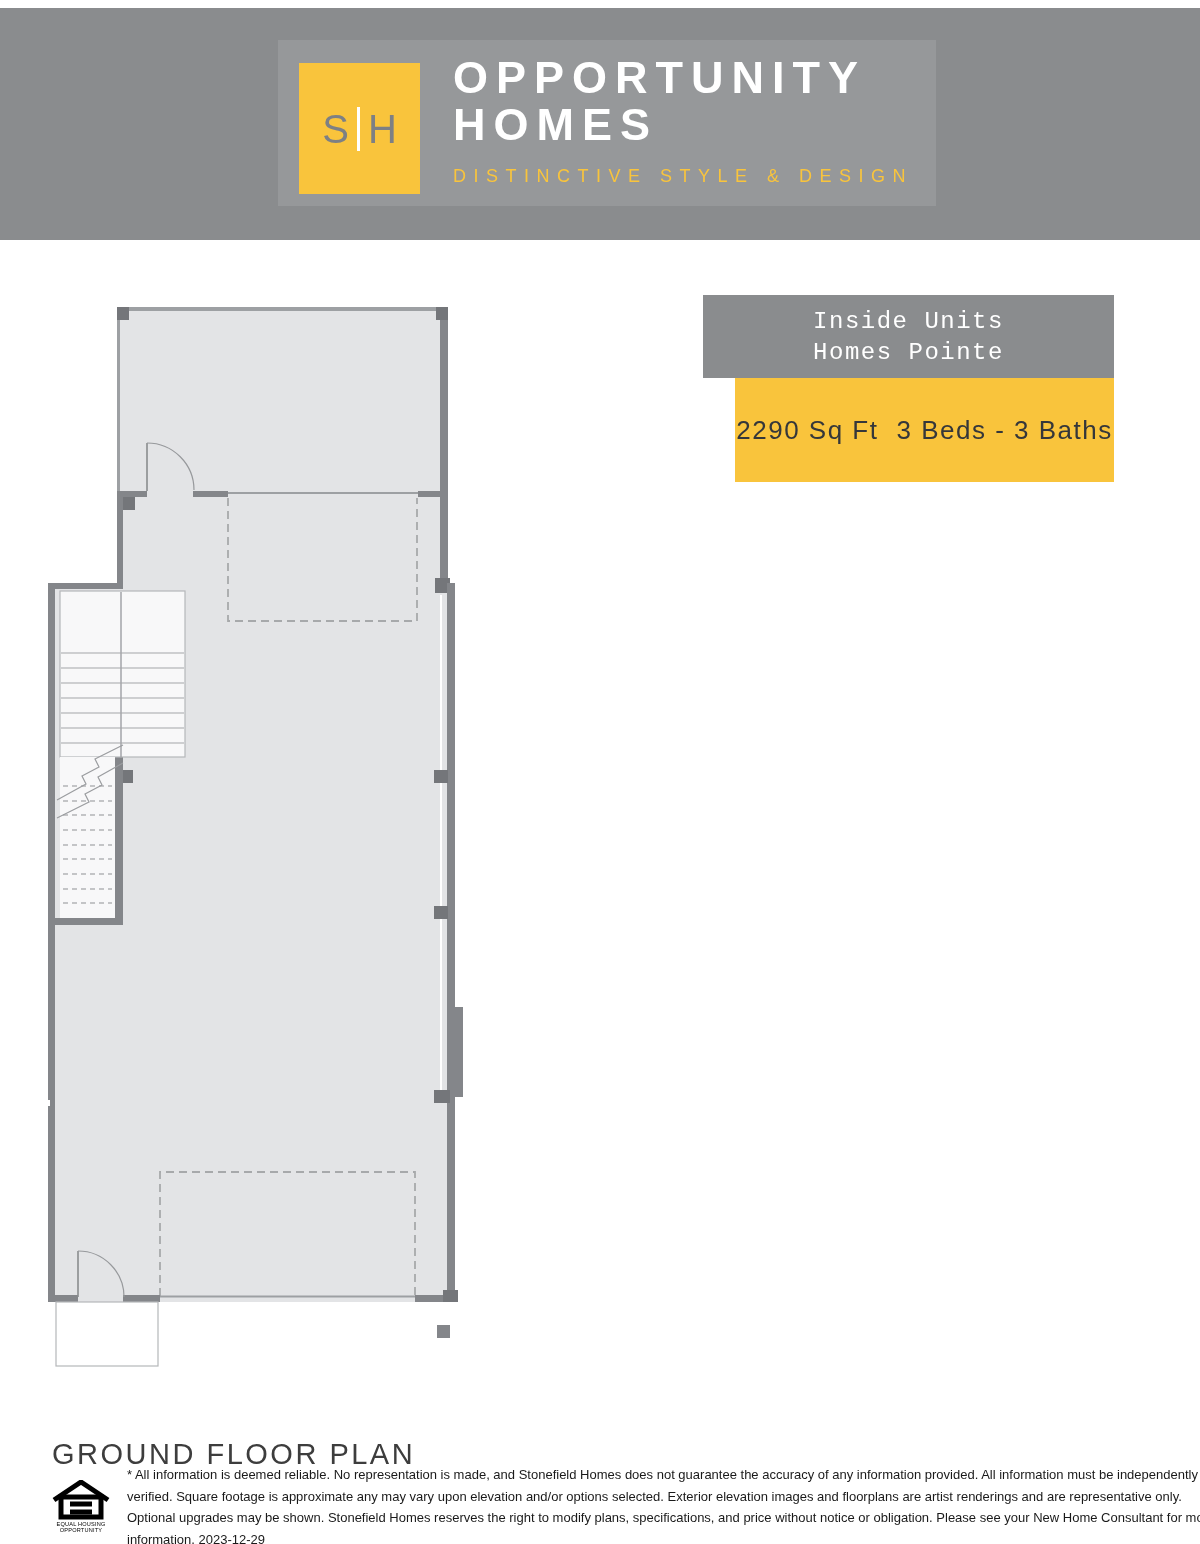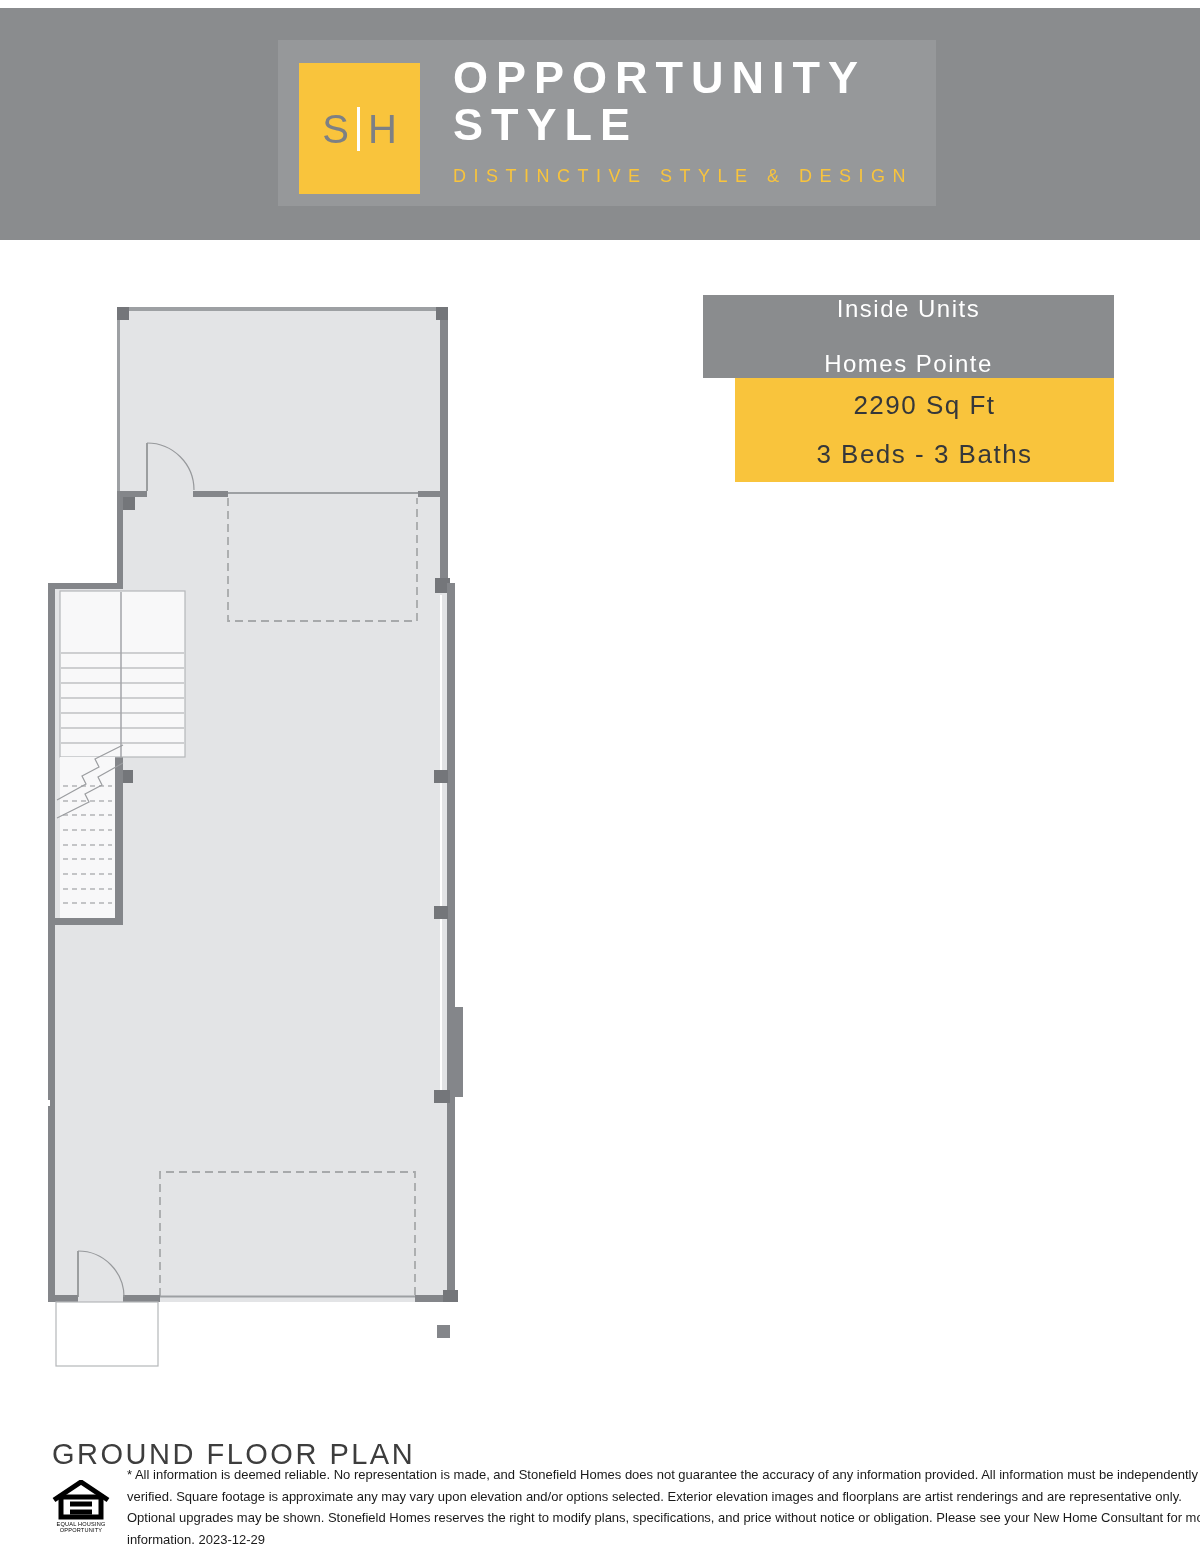--- a/index.html
+++ b/index.html
@@ -24,23 +24,23 @@
     display:flex;align-items:center;justify-content:center;}
   .logo-square .ltr{font-size:40px;color:#7d8084;line-height:1;}
   .logo-square .bar{width:3px;height:44px;background:#fff;margin:0 8px;}
   .brand-text{position:absolute;left:175px;top:14px;}
   .brand-name{color:#fff;font-size:45px;line-height:47px;letter-spacing:8px;font-weight:bold;}
   .brand-tagline{color:var(--accent-yellow);font-size:18px;letter-spacing:7.5px;margin-top:18px;white-space:nowrap;}
 
   
   .info-card{position:absolute;left:703px;top:295px;width:411px;}
   .info-card-top{background:var(--header-gray);height:83px;display:flex;flex-direction:column;
-    align-items:center;justify-content:space-between;gap:4px;}
+    align-items:center;justify-content:center;gap:4px;font-family:Liberation Mono, monospace;}
   .info-card-top div{color:#fff;font-size:24px;letter-spacing:1.5px;}
-  .info-card-bottom{background:var(--accent-yellow);height:104px;display:flex;flex-direction:column;
+  .info-card-bottom{background:var(--accent-yellow);height:104px;display:flex;flex-direction:row;
     align-items:center;justify-content:center;gap:18px;margin-left:32px;}
   .info-card-bottom div{color:#35373a;font-size:26px;letter-spacing:1.5px;}
 
   
   .plan-svg{position:absolute;left:0;top:0;}
 
   
   .plan-title{position:absolute;left:52px;top:1406px;font-size:29px;letter-spacing:2.5px;color:#3d3d3d;white-space:nowrap;margin-top:32px;}
   .eho{position:absolute;left:50px;top:1480px;}
   .disclaimer{position:absolute;left:127px;top:1464px;color:#1a1a1a;font-size:13px;line-height:21.5px;}
@@ -53,21 +53,21 @@
 
   <div class="header-band">
     <div class="logo-panel">
       <div class="logo-square">
         <span class="ltr">S</span>
         <span class="bar"></span>
         <span class="ltr">H</span>
       </div>
       <div class="brand-text">
         <div class="brand-name">OPPORTUNITY</div>
-        <div class="brand-name">STYLE</div>
+        <div class="brand-name">HOMES</div>
         <div class="brand-tagline">DISTINCTIVE STYLE &amp; DESIGN</div>
       </div>
     </div>
   </div>
 
   <div class="info-card">
     <div class="info-card-top">
       <div>Inside Units</div>
       <div>Homes Pointe</div>
     </div>

